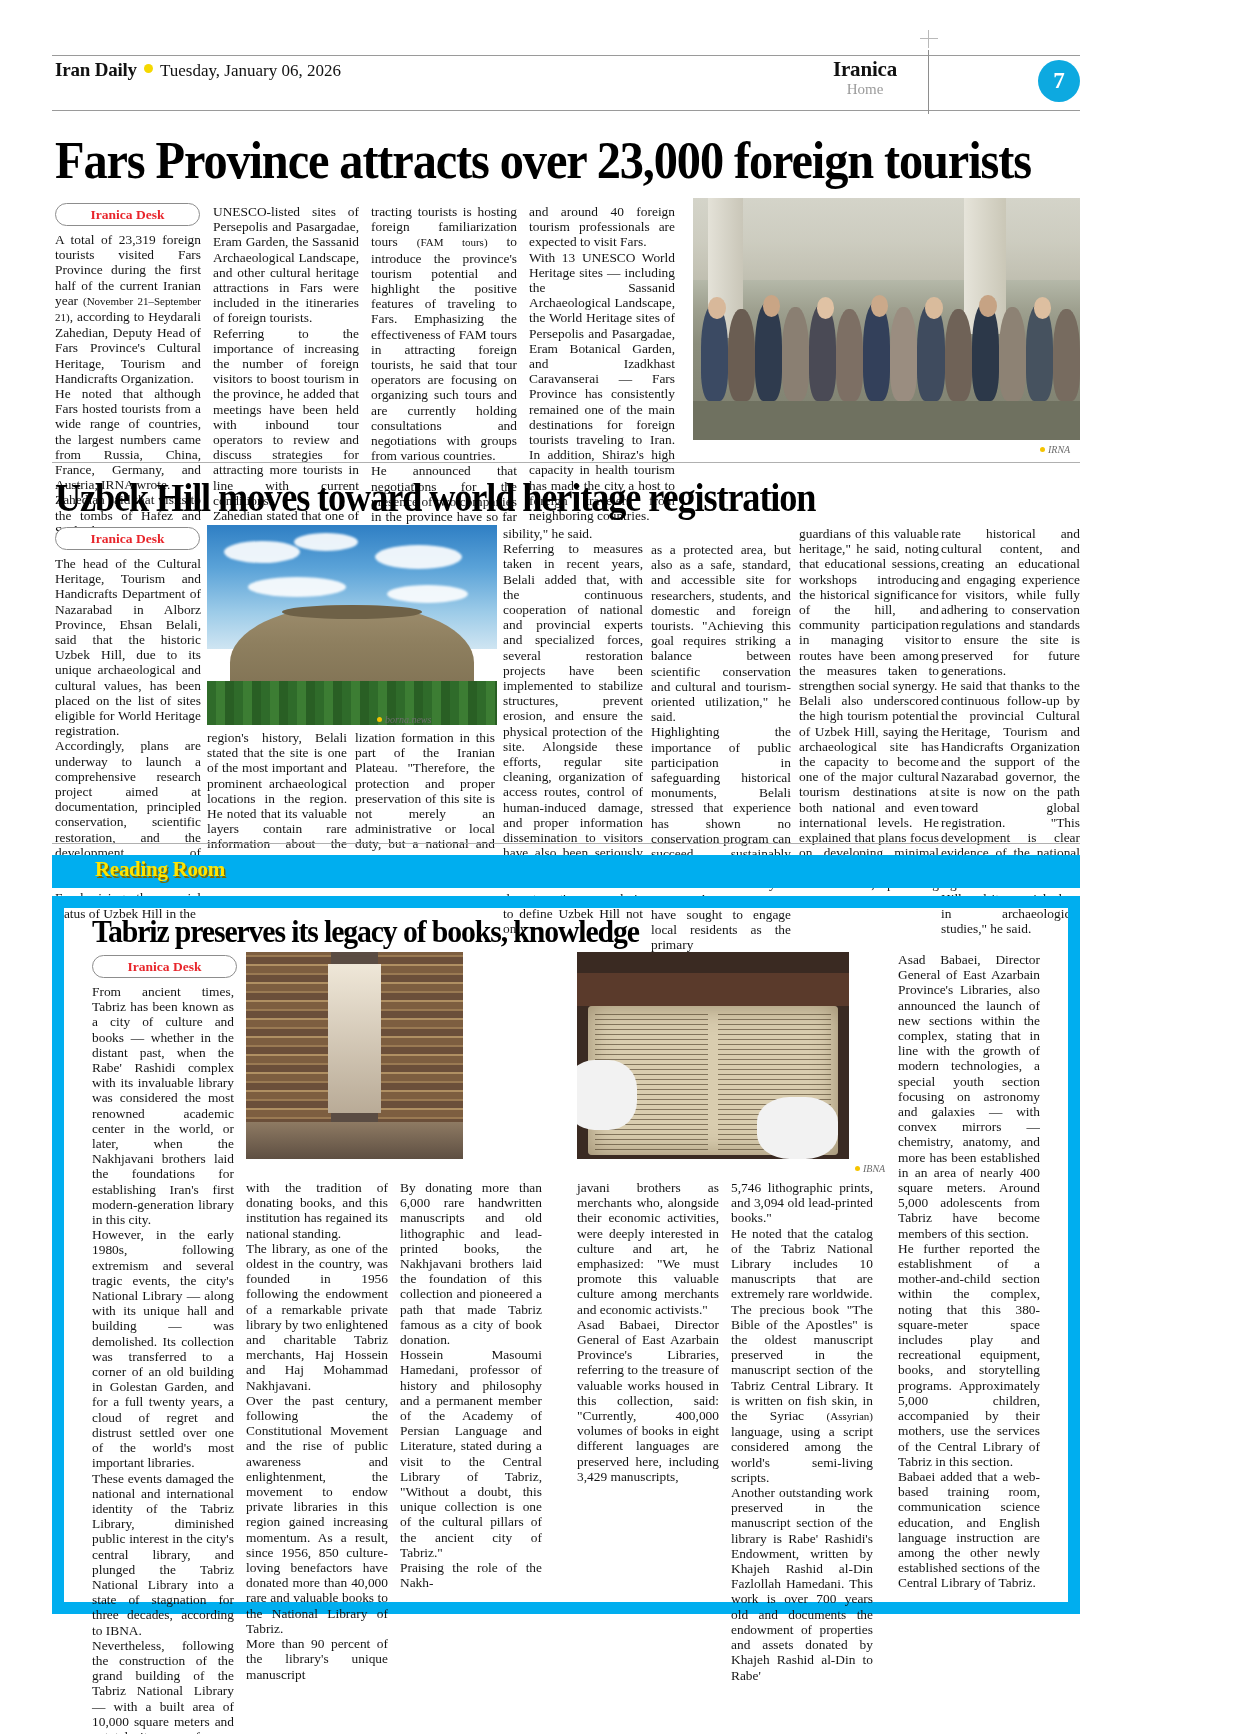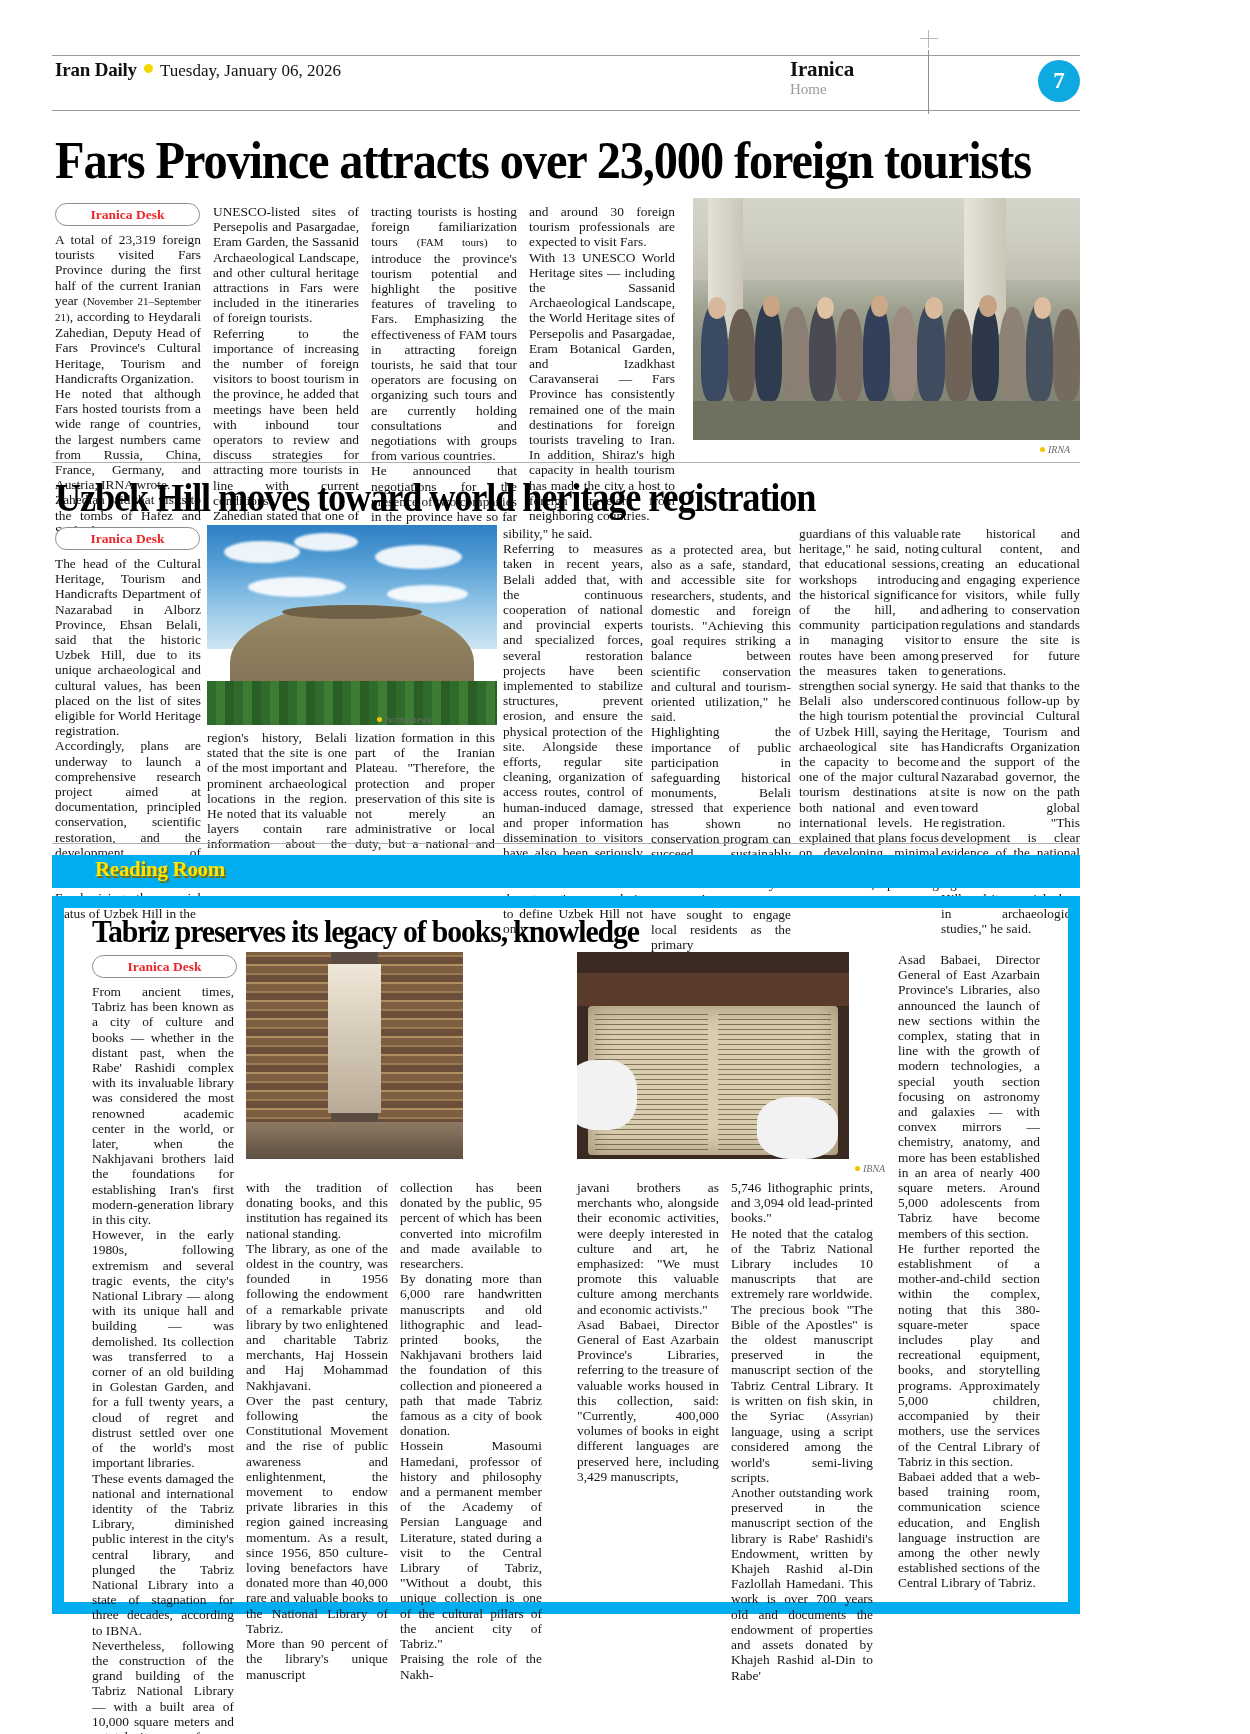--- a/index.html
+++ b/index.html
@@ -20,21 +20,21 @@
   .crop-mark:after { left: 0; top: 8px; width: 18px; height: 1px; }
 
   
   .hdr-rule-top { position: absolute; left: 52px; top: 55px; width: 1028px; height: 1px; background: #9a9a9a; }
   .hdr-rule-bot { position: absolute; left: 52px; top: 110px; width: 1028px; height: 1px; background: #9a9a9a; }
   .masthead { position: absolute; left: 55px; top: 59px; display: flex; align-items: baseline; gap: 7px; }
   .masthead .brand { font-weight: bold; font-size: 19px; letter-spacing: -0.2px; }
   .masthead .dot { width: 9px; height: 9px; border-radius: 50%; background: #F5D800; display: inline-block; position: relative; top: -3px; }
   .masthead .date { font-size: 17px; }
 
-  .sect { position: absolute; left: 790px; top: 57px; width: 150px; text-align: left; }
+  .sect { position: absolute; left: 790px; top: 57px; width: 150px; text-align: center; }
   .sect .name { font-weight: bold; font-size: 21px; letter-spacing: -0.2px; }
   .sect .sub { font-size: 15px; color: #9b9b9b; margin-top: -1px; }
   .sect-divider { position: absolute; left: 928px; top: 50px; width: 1px; height: 64px; background: #8e8e8e; }
 
   .pagenum { position: absolute; left: 1038px; top: 60px; width: 42px; height: 42px; border-radius: 50%;
              background: #0DA9E0; color: #fff; font-weight: bold; font-size: 23px;
              display: flex; align-items: center; justify-content: center; font-family: "Liberation Serif", serif; }
 
   
   .headline {
@@ -166,21 +166,21 @@
   <div class="col" id="a1c2" style="left:213px; top:204px; width:146px; height:248px;">
       <p>UNESCO-listed sites of Persepolis and Pasargadae, Eram Garden, the Sassanid Archaeological Landscape, and other cultural heritage attractions in Fars were included in the itineraries of foreign tourists.</p>
       <p>Referring to the importance of increasing the number of foreign visitors to boost tourism in the province, he added that meetings have been held with inbound tour operators to review and discuss strategies for attracting more tourists in line with current conditions.</p>
       <p>Zahedian stated that one of the key strategies for at-</p>
     </div>
   <div class="col" id="a1c3" style="left:371px; top:204px; width:146px; height:248px;">
       <p>tracting tourists is hosting foreign familiarization tours <span class="small">(FAM tours)</span> to introduce the province's tourism potential and highlight the positive features of traveling to Fars. Emphasizing the effectiveness of FAM tours in attracting foreign tourists, he said that tour operators are focusing on organizing such tours and are currently holding consultations and negotiations with groups from various countries.</p>
       <p>He announced that negotiations for the presence of two companies in the province have so far been finalized,</p>
     </div>
   <div class="col" id="a1c4" style="left:529px; top:204px; width:146px; height:248px;">
-      <p>and around 30 foreign tourism professionals are expected to visit Fars.</p>
+      <p>and around 40 foreign tourism professionals are expected to visit Fars.</p>
       <p>With 13 UNESCO World Heritage sites — including the Sassanid Archaeological Landscape, the World Heritage sites of Persepolis and Pasargadae, Eram Botanical Garden, and Izadkhast Caravanserai — Fars Province has consistently remained one of the main destinations for foreign tourists traveling to Iran. In addition, Shiraz's high capacity in health tourism has made the city a host to foreign travelers from neighboring countries.</p>
     </div>
 
   <div class="photo" id="photo1">
     <div class="sky"></div>
     <div class="wall"></div>
     <div class="col-l"></div>
     <div class="col-r"></div>
     <div class="grnd"></div>
     <div class="p" style="left:2%;  top:44%; width:7%;  height:40%; background:#3b4a63;"></div>
@@ -285,21 +285,20 @@
       <p>These events damaged the national and international identity of the Tabriz Library, diminished public interest in the city's central library, and plunged the Tabriz National Library into a state of stagnation for three decades, according to IBNA.</p>
       <p>Nevertheless, following the construction of the grand building of the Tabriz National Library — with a built area of 10,000 square meters and a total site area of more than three hectares — the people of Tabriz have once again reconciled</p>
     </div>
   <div class="col" id="a3c2" style="left:246px; top:1180px; width:142px; height:394px;">
       <p>with the tradition of donating books, and this institution has regained its national standing.</p>
       <p>The library, as one of the oldest in the country, was founded in 1956 following the endowment of a remarkable private library by two enlightened and charitable Tabriz merchants, Haj Hossein and Haj Mohammad Nakhjavani.</p>
       <p>Over the past century, following the Constitutional Movement and the rise of public awareness and enlightenment, the movement to endow private libraries in this region gained increasing momentum. As a result, since 1956, 850 culture-loving benefactors have donated more than 40,000 rare and valuable books to the National Library of Tabriz.</p>
       <p>More than 90 percent of the library's unique manuscript</p>
     </div>
   <div class="col" id="a3c3" style="left:400px; top:1180px; width:142px; height:394px;">
-      <p>collection has been donated by the public, 95 percent of which has been converted into microfilm and made available to researchers.</p>
       <p>By donating more than 6,000 rare handwritten manuscripts and old lithographic and lead-printed books, the Nakhjavani brothers laid the foundation of this collection and pioneered a path that made Tabriz famous as a city of book donation.</p>
       <p>Hossein Masoumi Hamedani, professor of history and philosophy and a permanent member of the Academy of Persian Language and Literature, stated during a visit to the Central Library of Tabriz, "Without a doubt, this unique collection is one of the cultural pillars of the ancient city of Tabriz."</p>
       <p>Praising the role of the Nakh-</p>
     </div>
   <div class="col" id="a3c4" style="left:577px; top:1180px; width:142px; height:394px;">
       <p>javani brothers as merchants who, alongside their economic activities, were deeply interested in culture and art, he emphasized: "We must promote this valuable culture among merchants and economic activists."</p>
       <p>Asad Babaei, Director General of East Azarbain Province's Libraries, referring to the treasure of valuable works housed in this collection, said: "Currently, 400,000 volumes of books in eight different languages are preserved here, including 3,429 manuscripts,</p>
     </div>
   <div class="col" id="a3c5" style="left:731px; top:1180px; width:142px; height:394px;">
       <p>5,746 lithographic prints, and 3,094 old lead-printed books."</p>

